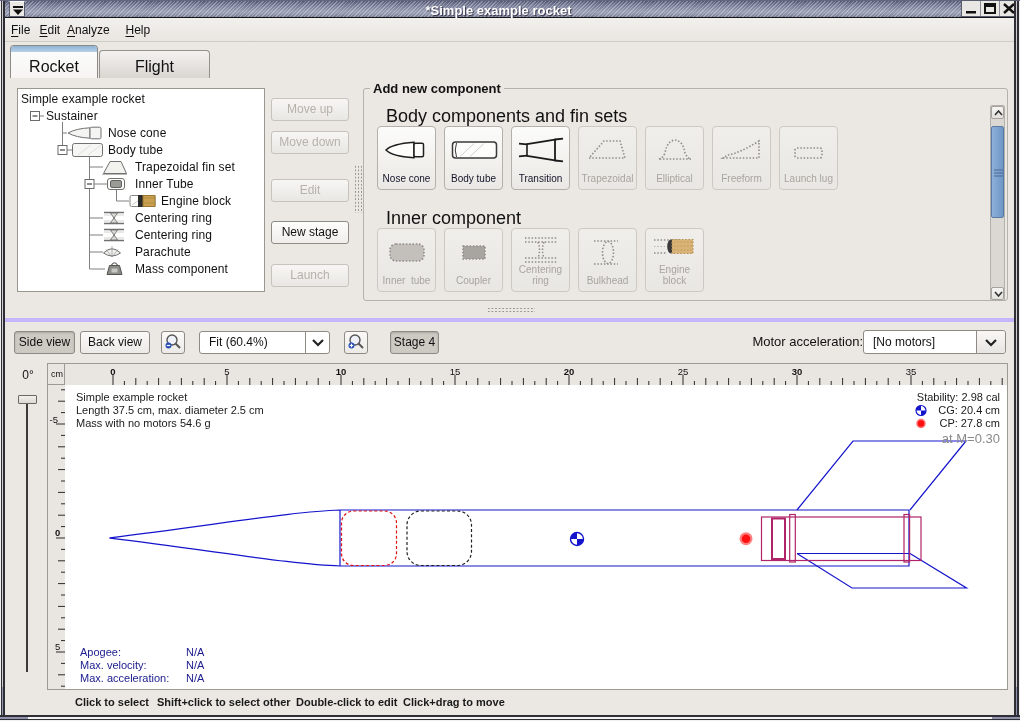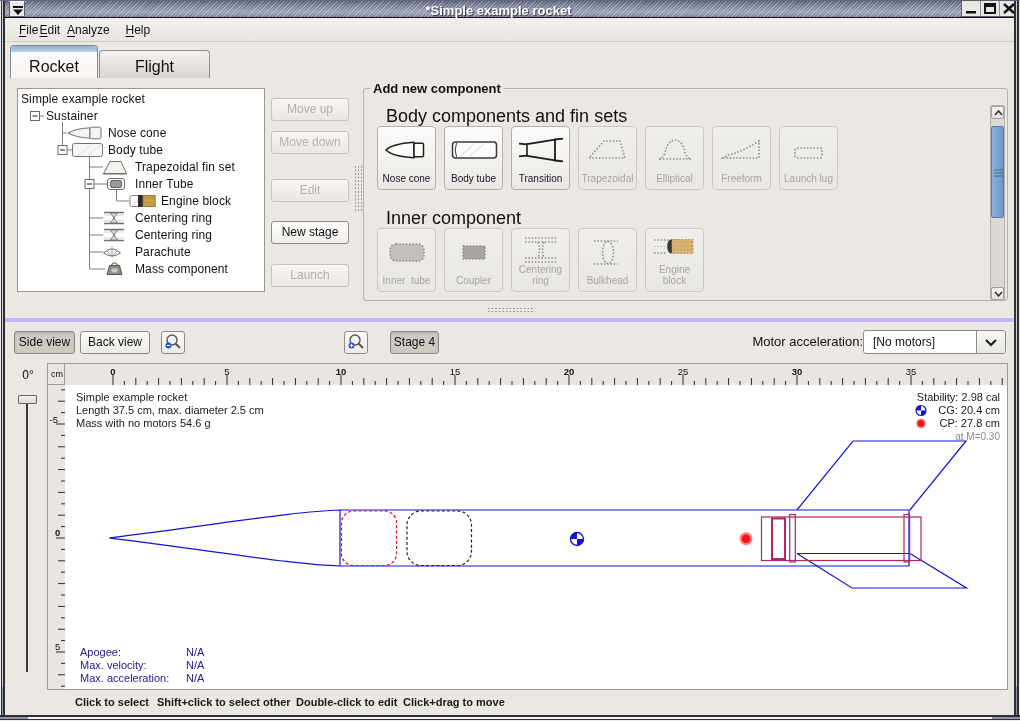--- a/index.html
+++ b/index.html
@@ -127,21 +127,21 @@
           <rect x="4" y="3" width="10" height="3" fill="#111"></rect>
         </svg>
       </div>
     <div class="wb">
         <svg width="18" height="15" style="position:absolute;left:0;top:0">
           <path d="M4 3 L14 12 M14 3 L4 12" stroke="#111" stroke-width="2.4"></path>
         </svg>
       </div>
   </div>
   <div class="abs" id="menubar">
-    <span class="menu" style="left:14px"><u>F</u>ile</span>
+    <span class="menu" style="left:6px"><u>F</u>ile</span>
     <span class="menu" style="left:34.5px"><u>E</u>dit</span>
     <span class="menu" style="left:62px"><u>A</u>nalyze</span>
     <span class="menu" style="left:120.5px"><u>H</u>elp</span>
   </div>
   <div class="abs" id="tabrow">
     <div class="tab" id="tab1">
         <div class="blue"></div>
         <span>Rocket design</span>
       </div>
     <div class="tab" id="tab2">
@@ -370,20 +370,28 @@
     <div class="tbtn tog" style="left:9px; width:61px">Side view</div>
     <div class="tbtn" style="left:75px; width:70px">Back view</div>
     <div class="tbtn" style="left:156px; width:24px">
         <svg width="18" height="18" style="position:absolute;left:2px;top:1px">
       <circle cx="8" cy="7" r="5" fill="#eef2f8" stroke="#555" stroke-width="1.4"></circle>
       <path d="M11.5 10.5 L16 15" stroke="#555" stroke-width="2"></path>
       <circle cx="4.5" cy="12.5" r="3" fill="#2a50b8"></circle>
           <path d="M2.8 12.5 H6.2" stroke="#fff" stroke-width="1.2"></path>
         </svg>
       </div>
+    <div id="combo1">
+        <span class="txt">Fit (60.4%)</span>
+        <span class="arr">
+          <svg width="12" height="8" style="position:absolute;left:6px;top:7px">
+            <path d="M1 1 L6 6 L11 1" fill="none" stroke="#222" stroke-width="2.2"></path>
+          </svg>
+        </span>
+      </div>
     <div class="tbtn" style="left:339px; width:24px">
         <svg width="18" height="18" style="position:absolute;left:2px;top:1px">
       <circle cx="8" cy="7" r="5" fill="#eef2f8" stroke="#555" stroke-width="1.4"></circle>
       <path d="M11.5 10.5 L16 15" stroke="#555" stroke-width="2"></path>
       <circle cx="4.5" cy="12.5" r="3" fill="#2a50b8"></circle>
           <path d="M2.8 12.5 H6.2 M4.5 10.8 V14.2" stroke="#fff" stroke-width="1.2"></path>
         </svg>
       </div>
     <div class="tbtn tog" style="left:385px; width:49px">Stage 4</div>
     <div id="mclabel">Motor acceleration:</div>
@@ -456,21 +464,21 @@
         </g>
         <g>
           <circle cx="856" cy="25.5" r="5" fill="#fff" stroke="#1414cd" stroke-width="1.2"></circle>
           <path d="M856 25.5 L856 20.5 A5 5 0 0 0 851 25.5 Z" fill="#1414cd"></path>
           <path d="M856 25.5 L856 30.5 A5 5 0 0 0 861 25.5 Z" fill="#1414cd"></path>
           <circle cx="856" cy="38.5" r="4" fill="#ff1010" stroke="#ff7070" stroke-width="1.5"></circle>
         </g>
       </svg>
       <div class="cinfo" style="left:11px; top:6px">Simple example rocket<br>Length 37.5 cm, max. diameter 2.5 cm<br>Mass with no motors 54.6 g</div>
       <div class="cinfo" style="right:7px; top:6px; text-align:right">Stability: 2.98 cal<br>CG: 20.4 cm<br>CP: 27.8 cm</div>
-      <div style="position:absolute; right:7px; top:46px; font-size:10px; color:#8a8a8a;">at M=0.30</div>
+      <div style="position:absolute; right:7px; top:46px; font-size:13px; color:#8a8a8a;">at M=0.30</div>
       <div class="cblue" style="left:15px; top:261px">Apogee:<br>Max. velocity:<br>Max. acceleration:</div>
       <div class="cblue" style="left:121px; top:261px">N/A<br>N/A<br>N/A</div>
     </div>
   </div>
   <div class="abs" id="statusbar">
     <span style="left:70px">Click to select</span>
     <span style="left:152px">Shift+click to select other</span>
     <span style="left:291px">Double-click to edit</span>
     <span style="left:398px">Click+drag to move</span>
   </div>

